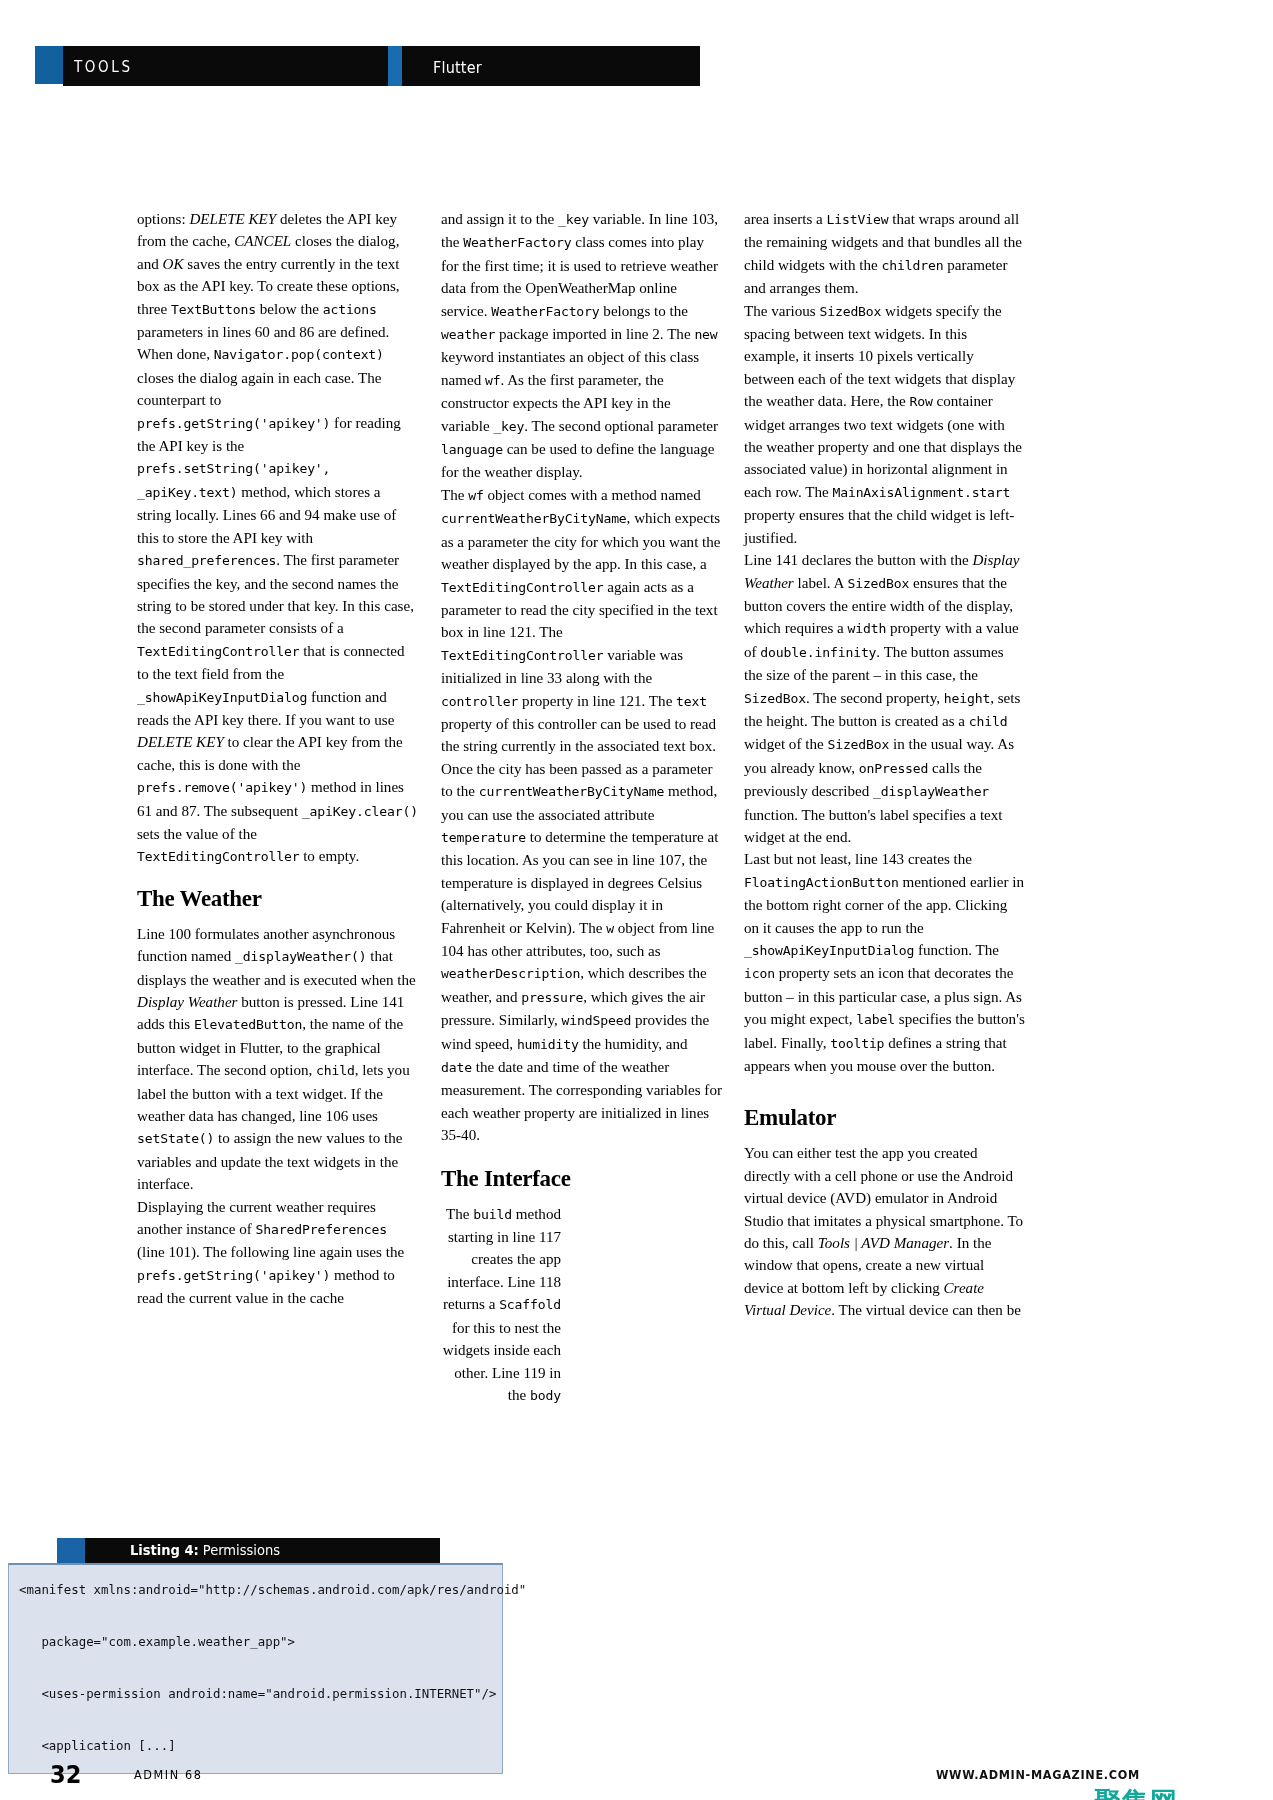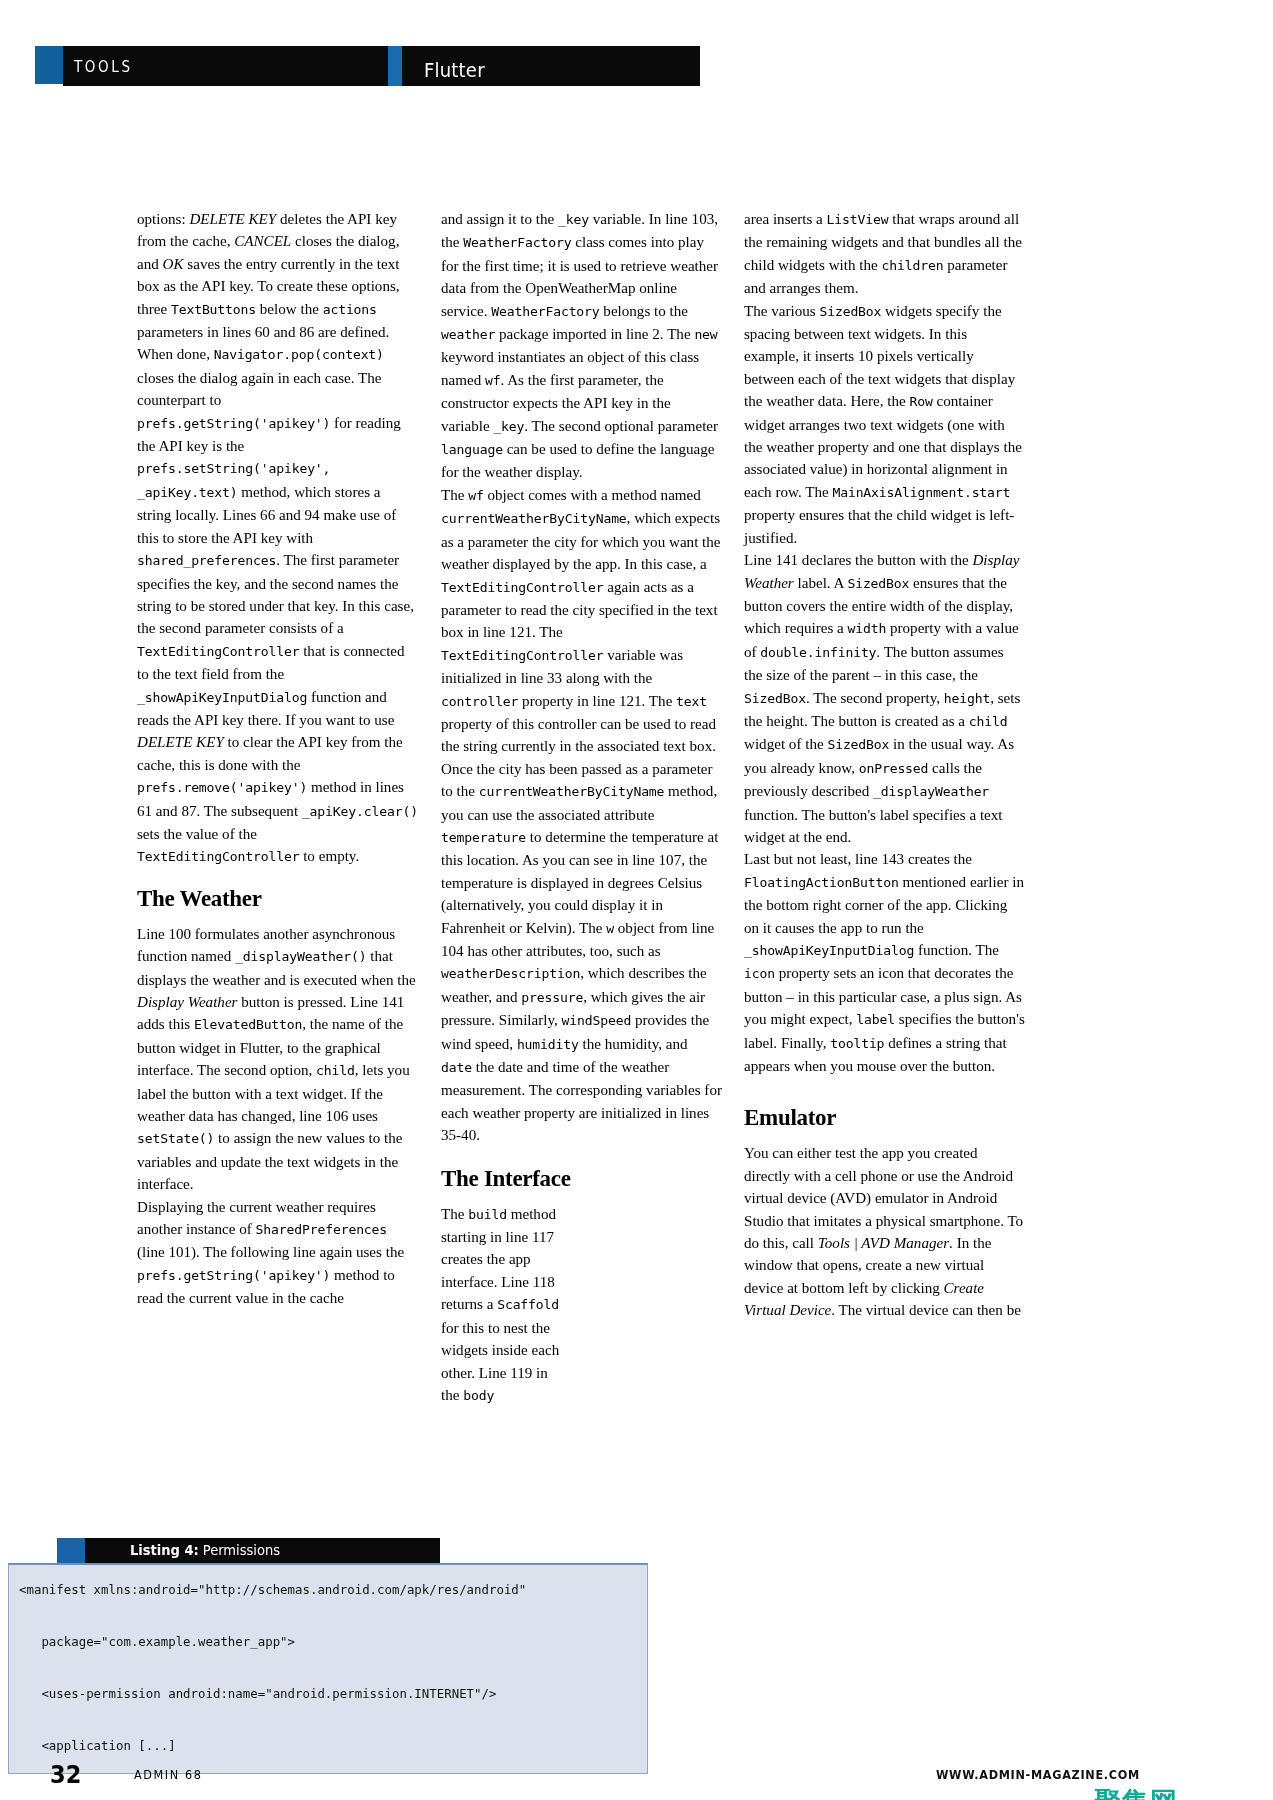--- a/index.html
+++ b/index.html
@@ -60,23 +60,23 @@
     position: absolute;
     color: #ffffff;
     font-family: "DejaVu Sans Condensed", "Liberation Sans", sans-serif;
     font-size: 15px;
     font-weight: 400;
     letter-spacing: 2.4px;
     top: 12px;
   }
   .hdr-label.tools { left: 74px; letter-spacing: 2.6px; }
   .hdr-label.section {
-    left: 424px;
+    left: 433px;
     letter-spacing: 0.2px;
-    font-size: 20px;
+    font-size: 16px;
   }
 
   
   .col {
     position: absolute;
     top: 208px;
     width: 281px;
     font-size: 15.1px;
     line-height: 22.4px;
     color: #000000;
@@ -108,21 +108,21 @@
     font-family: "DejaVu Sans Mono", "Liberation Mono", monospace;
     font-size: 13.1px;
     letter-spacing: -0.15px;
   }
   i, .it { font-style: italic; }
 
   
   .wrap-narrow {
     width: 120px;
     margin-left: 161px;
-    text-align: left;
+    text-align: right;
   }
 
   
   #listing {
     position: absolute;
     left: 8px;
     top: 1538px;
     width: 551px;
   }
   .listing-titlebar {
@@ -149,21 +149,21 @@
     font-family: "DejaVu Sans Condensed", "Liberation Sans", sans-serif;
     font-size: 14.5px;
     z-index: 3;
     white-space: nowrap;
     margin-left: 36px;
   }
   .listing-title b { font-weight: bold; }
   .listing-body {
     position: relative;
     margin-top: 0;
-    width: 640px;
+    width: 495px;
     background: #dbe2ee;
     border: 1px solid #8fa7c4;
     border-top: 2px solid #6f8fb5;
     box-sizing: border-box;
     padding: 12px 10px 14px 10px;
     font-family: "DejaVu Sans Mono", "Liberation Mono", monospace;
     font-size: 12.4px;
     line-height: 26px;
     color: #111;
     white-space: pre;

